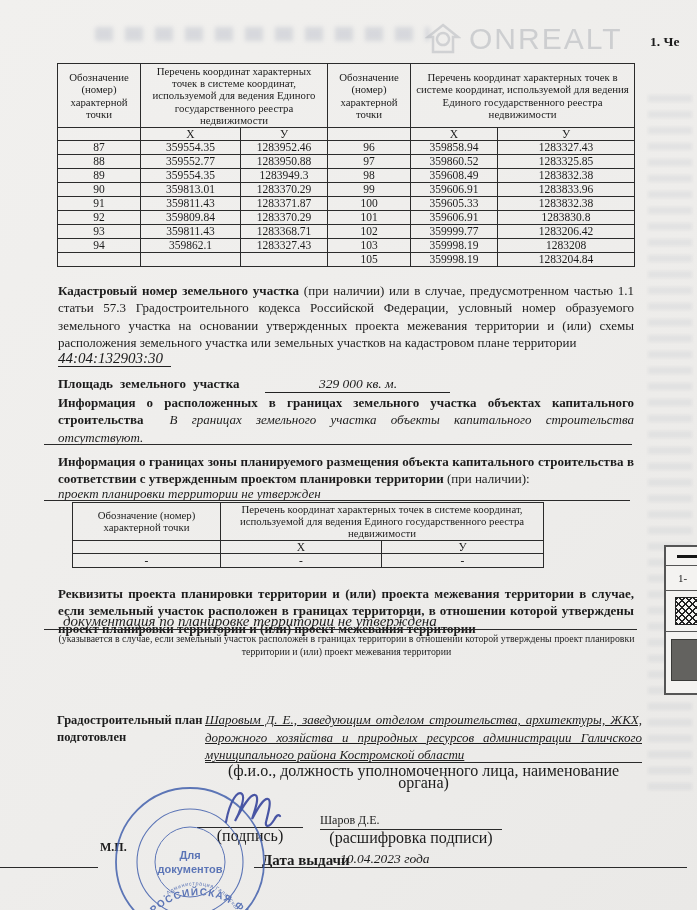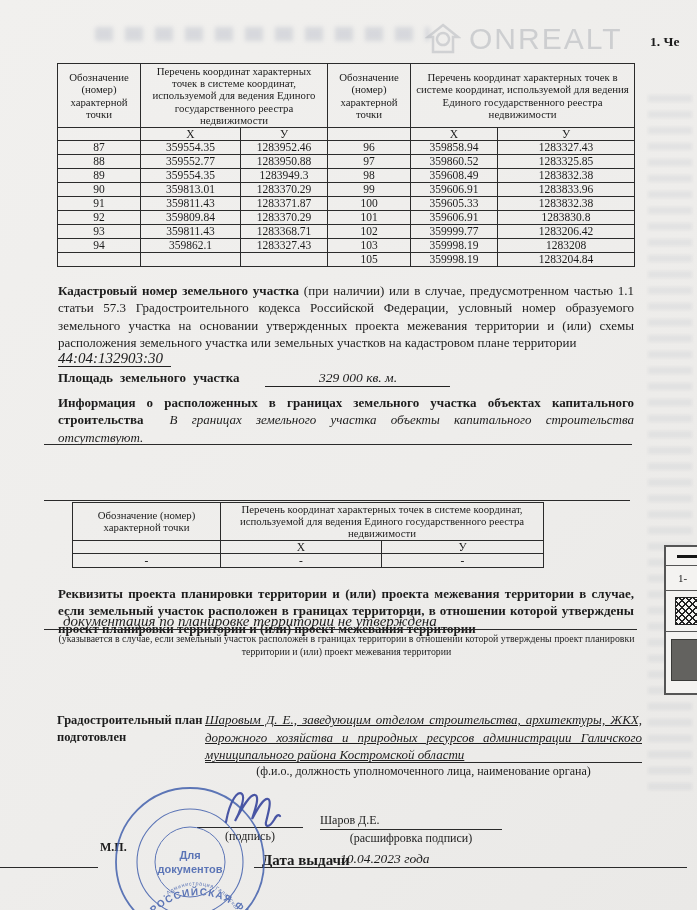--- a/index.html
+++ b/index.html
@@ -32,23 +32,23 @@
   .t2 td{font-size:11.5px;height:13px;line-height:13px;padding:0;}
   
   .para{position:absolute;left:58px;width:576px;font-size:13px;line-height:17.3px;text-align:justify;}
   .b{font-weight:bold;}
   .i{font-style:italic;}
   .gapspan{display:inline-block;width:26px;}
   .value-line{position:absolute;font-size:15px;font-style:italic;}
   .u{border-bottom:1px solid #222;}
   .rule{position:absolute;height:1px;background:#2a2a2a;}
   .note{position:absolute;left:58px;width:577px;font-size:9.8px;line-height:12.5px;text-align:center;}
-  .caption{font-size:12px;line-height:12px;text-align:center;}
+  .caption{font-size:16px;line-height:12px;text-align:center;}
   .area-label{word-spacing:4px;}
-  .area-value{display:inline-block;width:185px;margin-left:26px;text-align:center;font-style:italic;border-bottom:1px solid #222;font-size:13.5px;}
+  .area-value{display:inline-block;width:185px;margin-left:26px;text-align:center;font-style:italic;border-bottom:1px solid #222;font-size:13.5px;margin-top:6px;}
   .prepared-label{position:absolute;left:57px;top:712px;width:150px;font-weight:bold;font-size:12.5px;line-height:16.5px;}
   .prepared-value{position:absolute;left:205px;top:711px;width:437px;font-size:13px;font-style:italic;line-height:17.5px;text-align:justify;text-decoration:underline;}
   .mp{position:absolute;left:100px;top:840px;font-size:12px;font-weight:bold;}
   .sig-caption{position:absolute;left:197px;top:830px;width:106px;}
   .name-text{position:absolute;left:320px;top:813px;width:182px;font-size:12px;}
   .name-caption{position:absolute;left:320px;top:832px;width:182px;}
   .date-label{position:absolute;left:262px;top:852px;font-size:15px;font-weight:bold;}
   .date-value{position:absolute;left:340px;top:851px;font-size:13.5px;font-style:italic;}
   
   .stamp{position:absolute;left:112px;top:784px;opacity:.82;}
@@ -202,20 +202,25 @@
 
   <div class="para" style="top:369px">
     <span class="b area-label">Площадь земельного участка</span><span class="area-value">329 000  кв. м.</span>
   </div>
 
   <div class="para" style="top:394px">
     <span class="b">Информация о расположенных в границах земельного участка объектах капитального строительства</span><span class="gapspan"></span><span class="i">В границах земельного участка объекты капитального строительства отсутствуют.</span>
   </div>
   <div class="rule" style="left:44px;top:444px;width:588px"></div>
 
+  <div class="para" style="top:453px">
+    <span class="b">Информация о границах зоны планируемого размещения объекта капитального строительства в соответствии с утвержденным проектом планировки территории</span>
+    <span>(при наличии):</span>
+  </div>
+  <div class="value-line" style="left:58px;top:486px;font-size:13px">проект планировки территории не утвержден</div>
   <div class="rule" style="left:44px;top:500px;width:586px"></div>
 
   <table class="t2">
     <colgroup>
         <col style="width:148px">
         <col style="width:161px">
         <col style="width:162px">
       </colgroup>
     <thead>
       <tr>

